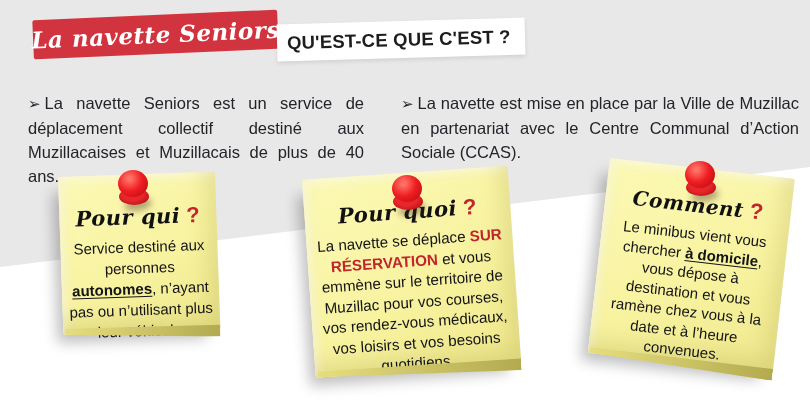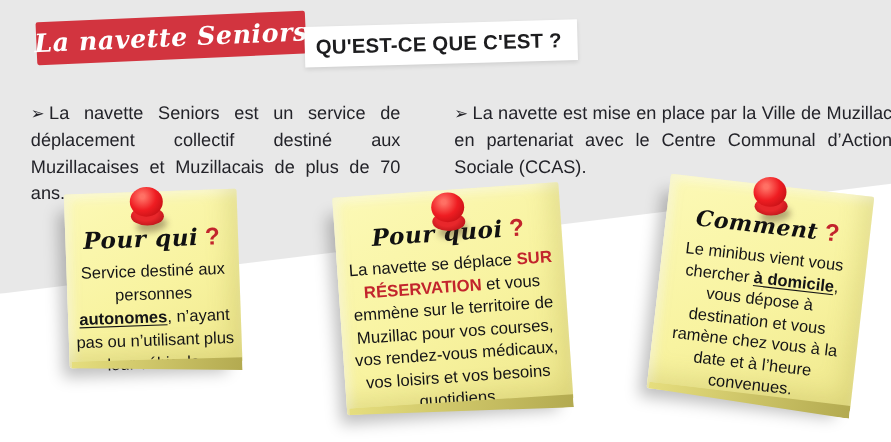--- a/index.html
+++ b/index.html
@@ -36,21 +36,21 @@
   .subtitle-box span{
     color:#1d1d1f;font-weight:bold;font-size:18.5px;letter-spacing:0.2px;white-space:nowrap;
   }
   
   .para{
     position:absolute;top:74px;color:#232329;font-size:16.5px;line-height:24px;
     text-align:justify;
   }
   .para .bullet{font-size:15px;margin-right:4px;color:#232329;}
   .para-left{left:28px;width:336px;}
-  .para-right{left:413px;width:398px;}
+  .para-right{left:401px;width:398px;}
   
   .note{
     position:absolute;background:linear-gradient(150deg,#fcf9b6 0%,#f8f3a0 55%,#efe88d 100%);
     box-shadow:-10px 12px 14px -4px rgba(0,0,0,0.25),
                inset -8px -12px 22px rgba(150,140,50,0.22),
                inset 4px 4px 10px rgba(255,255,255,0.55);
     transform-origin:top left;border-radius:2px;
     box-sizing:border-box;text-align:center;color:#141416;z-index:1;
   }
   .note::after{ 
@@ -103,21 +103,21 @@
   <div class="bg-top"></div>
 
   <div class="banner">
     <span>La navette Seniors</span>
   </div>
 
   <div class="subtitle-box">
     <span>QU'EST-CE QUE C'EST ?</span>
   </div>
 
-  <p class="para para-left"><span class="bullet">➢</span><span>La navette Seniors est un service de déplacement collectif destiné aux Muzillacaises et Muzillacais de plus de 70 ans.</span></p>
+  <p class="para para-left"><span class="bullet">➢</span><span>La navette Seniors est un service de déplacement collectif destiné aux Muzillacaises et Muzillacais de plus de 40 ans.</span></p>
 
   <p class="para para-right"><span class="bullet">➢</span><span>La navette est mise en place par la Ville de Muzillac en partenariat avec le Centre Communal d’Action Sociale (CCAS).</span></p>
 
   <div class="note note1">
     <div class="note-title"><span>Pour qui</span><span class="qmark">?</span></div>
     <p class="note-body"><span>Service destiné aux personnes </span><span class="hl-underline">autonomes</span><span>, n’ayant pas ou n’utilisant plus leur véhicule.</span></p>
   </div>
 
   <div class="note note2">
     <div class="note-title"><span>Pour quoi</span><span class="qmark">?</span></div>

